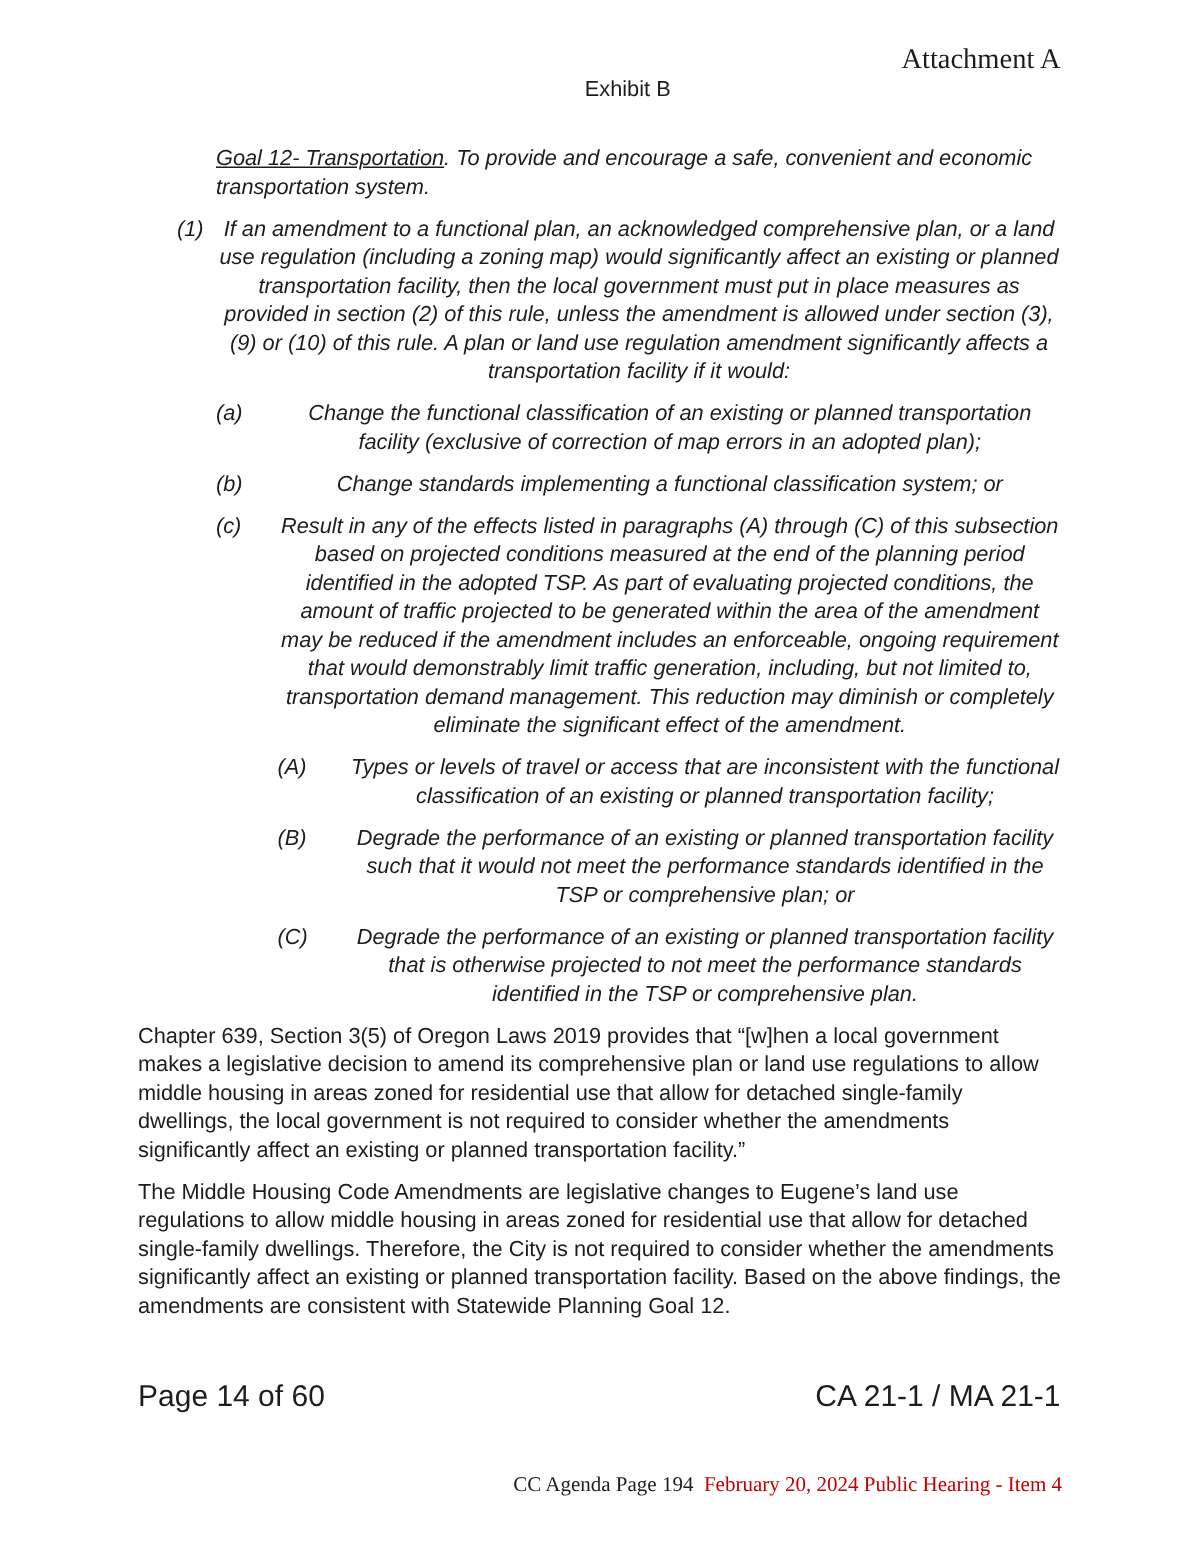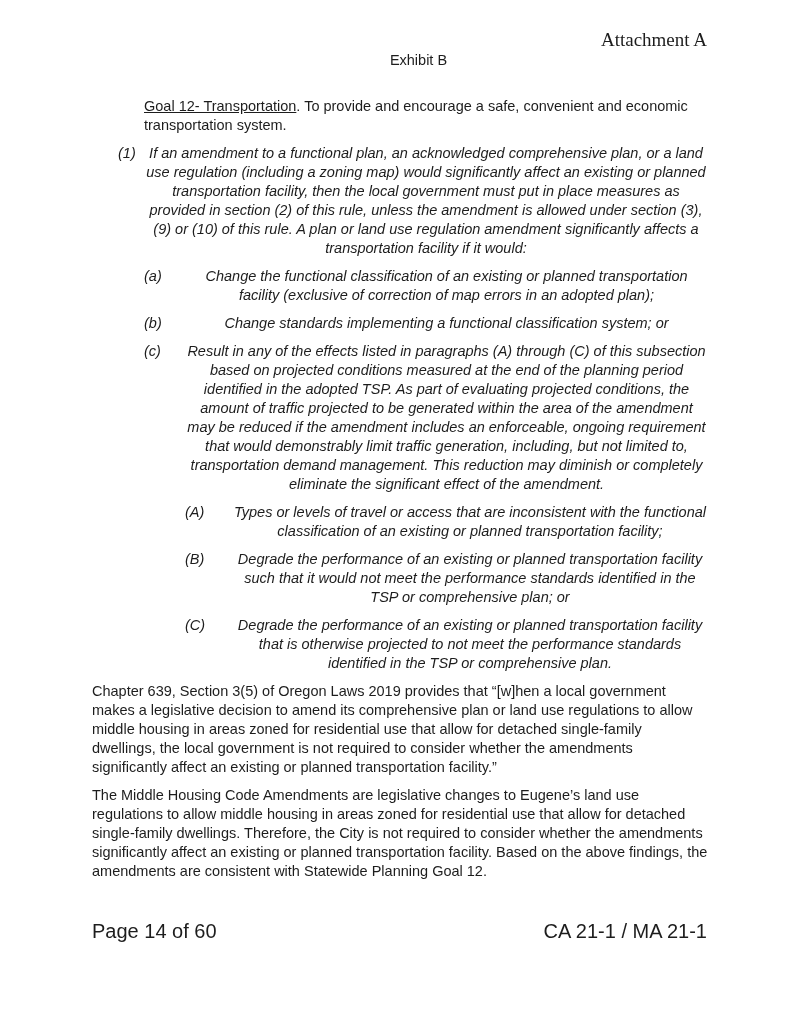--- a/index.html
+++ b/index.html
@@ -33,20 +33,21 @@
   }
   .content {
     position: absolute;
     top: 97px;
     left: 92px;
     width: 616px;
   }
   .block { margin-bottom: 9px; }
   .goal-heading {
     margin-left: 52px;
+    font-style: italic;
   }
   .goal-title { text-decoration: underline; }
   .li {
     display: flex;
     font-style: italic;
   }
   .li .lab { flex: none; }
   .li .txt { flex: 1 1 auto; text-align: center; }
   .l1 { padding-left: 26px; }
   .l1 .lab { width: 26px; }
@@ -129,14 +130,17 @@
 
     <p class="para block">The Middle Housing Code Amendments are legislative changes to Eugene’s land use regulations to allow middle housing in areas zoned for residential use that allow for detached single-family dwellings. Therefore, the City is not required to consider whether the amendments significantly affect an existing or planned transportation facility. Based on the above findings, the amendments are consistent with Statewide Planning Goal 12.</p>
 
   </div>
 
   <div class="footer-row">
     <span>Page 14 of 60</span>
     <span>CA 21-1 / MA 21-1</span>
   </div>
 
+  <div class="bottom-row">
+    <span>CC Agenda Page 194</span><span class="red">February 20, 2024 Public Hearing - Item 4</span>
+  </div>
 
 </div>
 
 </body></html>

